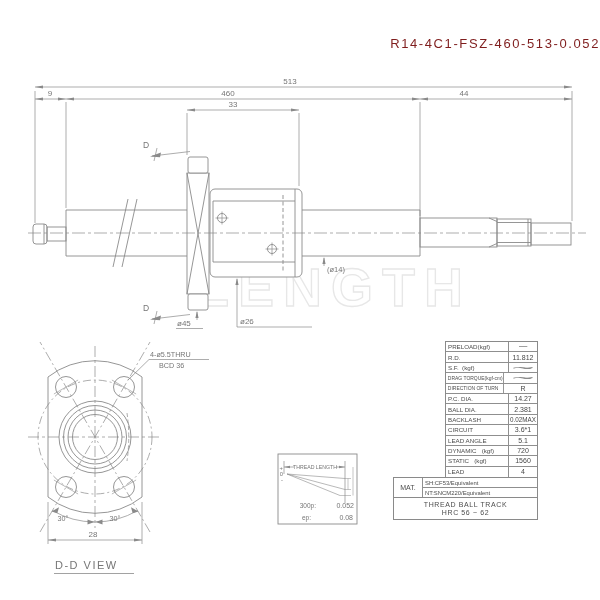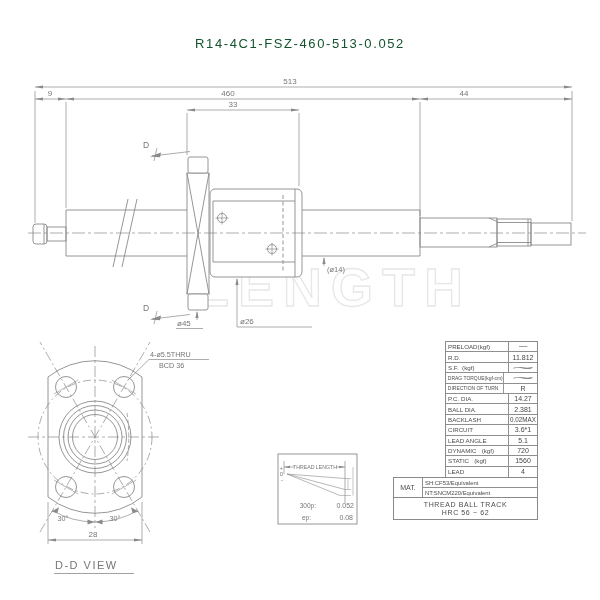--- a/index.html
+++ b/index.html
@@ -2,22 +2,22 @@
 <html><head>
 <meta charset="utf-8">
 <style>
   html,body{margin:0;padding:0;background:#ffffff;width:600px;height:600px;overflow:hidden;
     font-family:"Liberation Sans","DejaVu Sans",sans-serif;}
   #stage{position:absolute;left:0;top:0;width:600px;height:600px;background:#fff;}
   
   #watermark{position:absolute;left:196px;top:256px;font-size:54px;font-weight:600;
     letter-spacing:9px;color:transparent;-webkit-text-stroke:1.3px #e7e7e7;z-index:0;user-select:none;}
   
-  #title{position:absolute;left:0;top:36px;width:600px;text-align:center;font-size:13px;
-    letter-spacing:1.6px;color:#14532d;z-index:2;}
+  #title{position:absolute;left:0;top:36px;width:600px;text-align:right;font-size:13px;
+    letter-spacing:1.6px;color:#7f1d1d;z-index:2;}
   
   #cad{position:absolute;left:0;top:0;z-index:1;}
   #cad text{fill:#767676;}
   .ah{fill:#8a8a8a;stroke:none;}
   
   #spec{position:absolute;left:445px;top:341px;width:93px;border:1px solid #8a8a8a;
     box-sizing:border-box;z-index:2;background:transparent;}
   .srow{display:flex;height:10.4px;border-bottom:1px solid #8f8f8f;box-sizing:border-box;}
   .srow:last-child{border-bottom:none;}
   .lbl{width:63px;border-right:1px solid #8f8f8f;box-sizing:border-box;font-size:6.2px;

